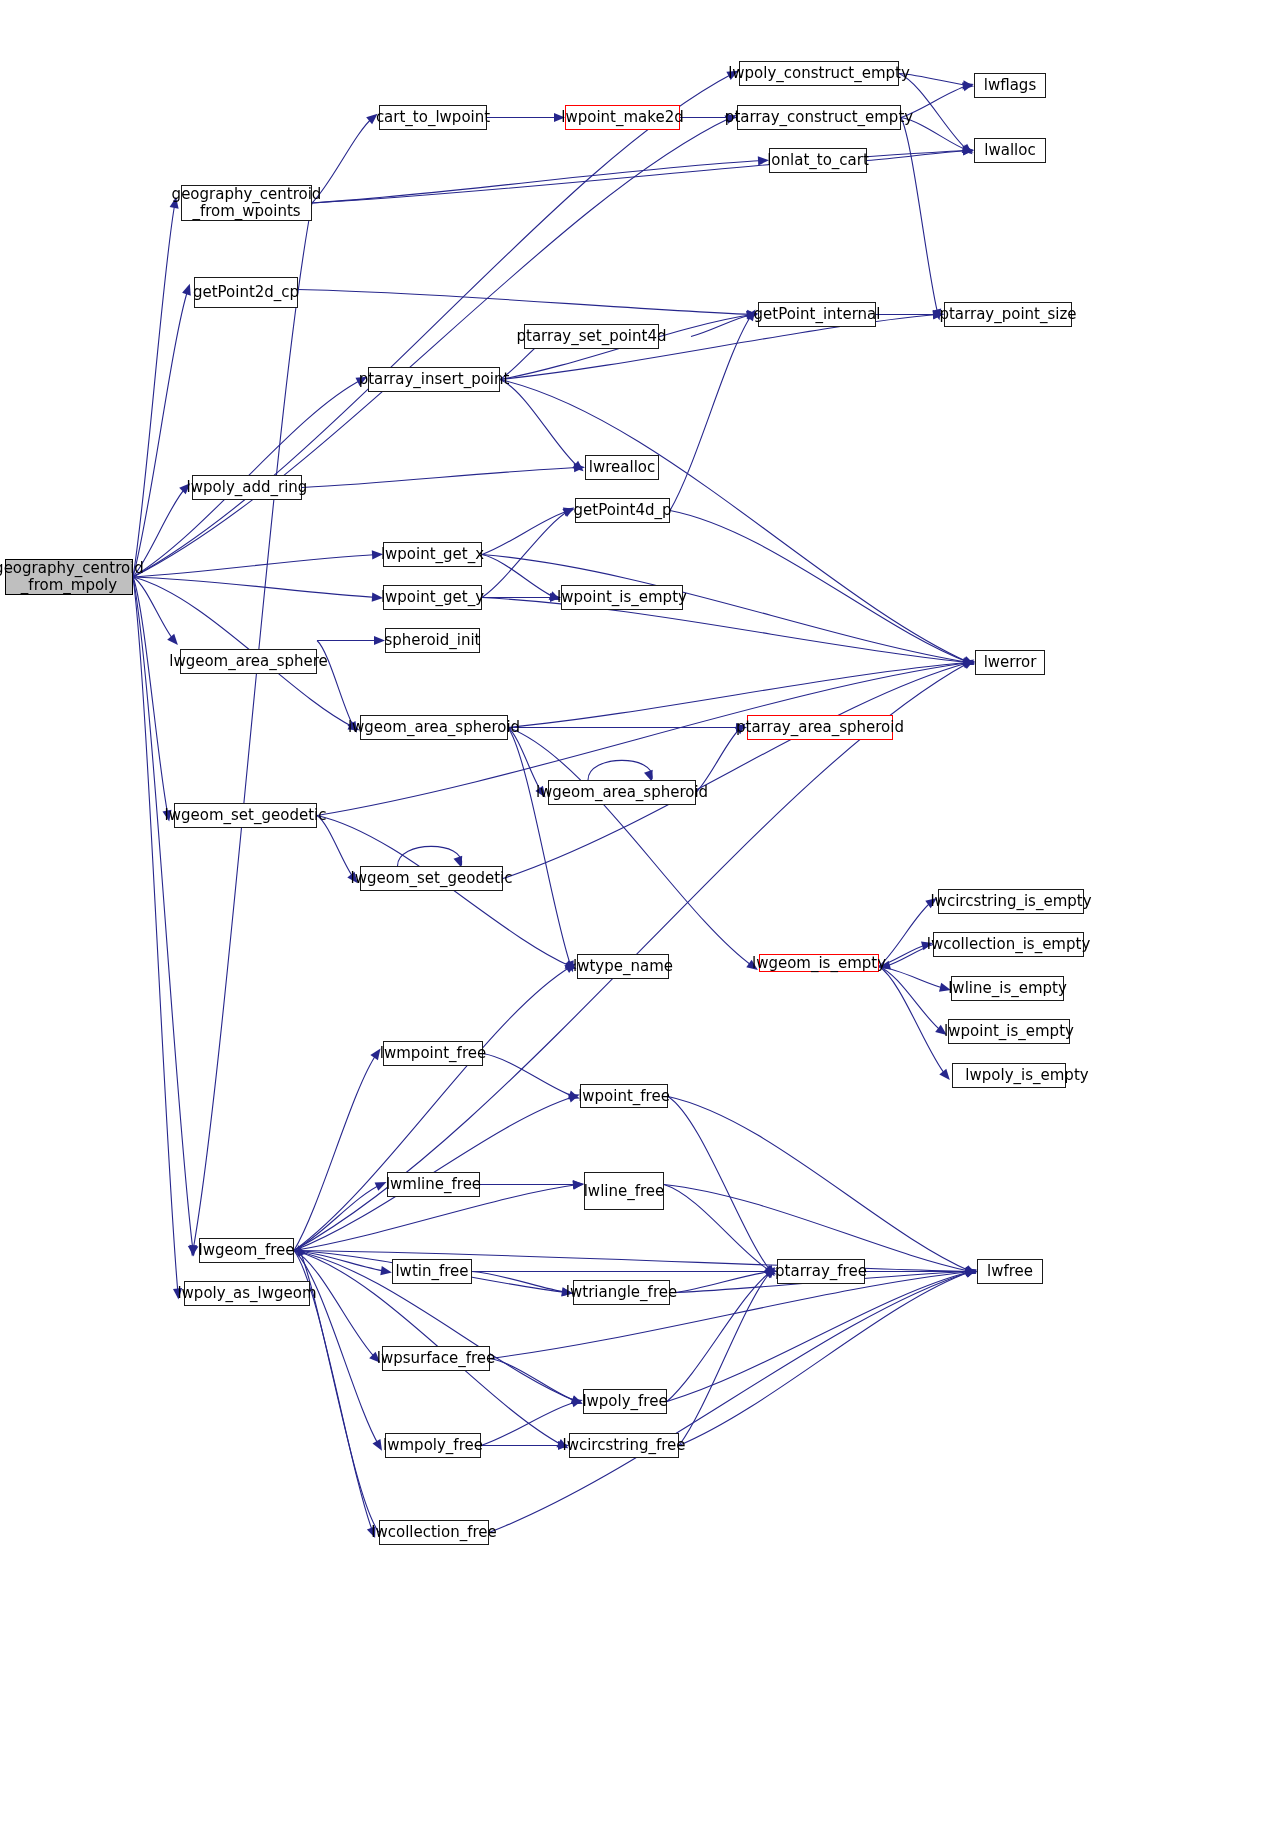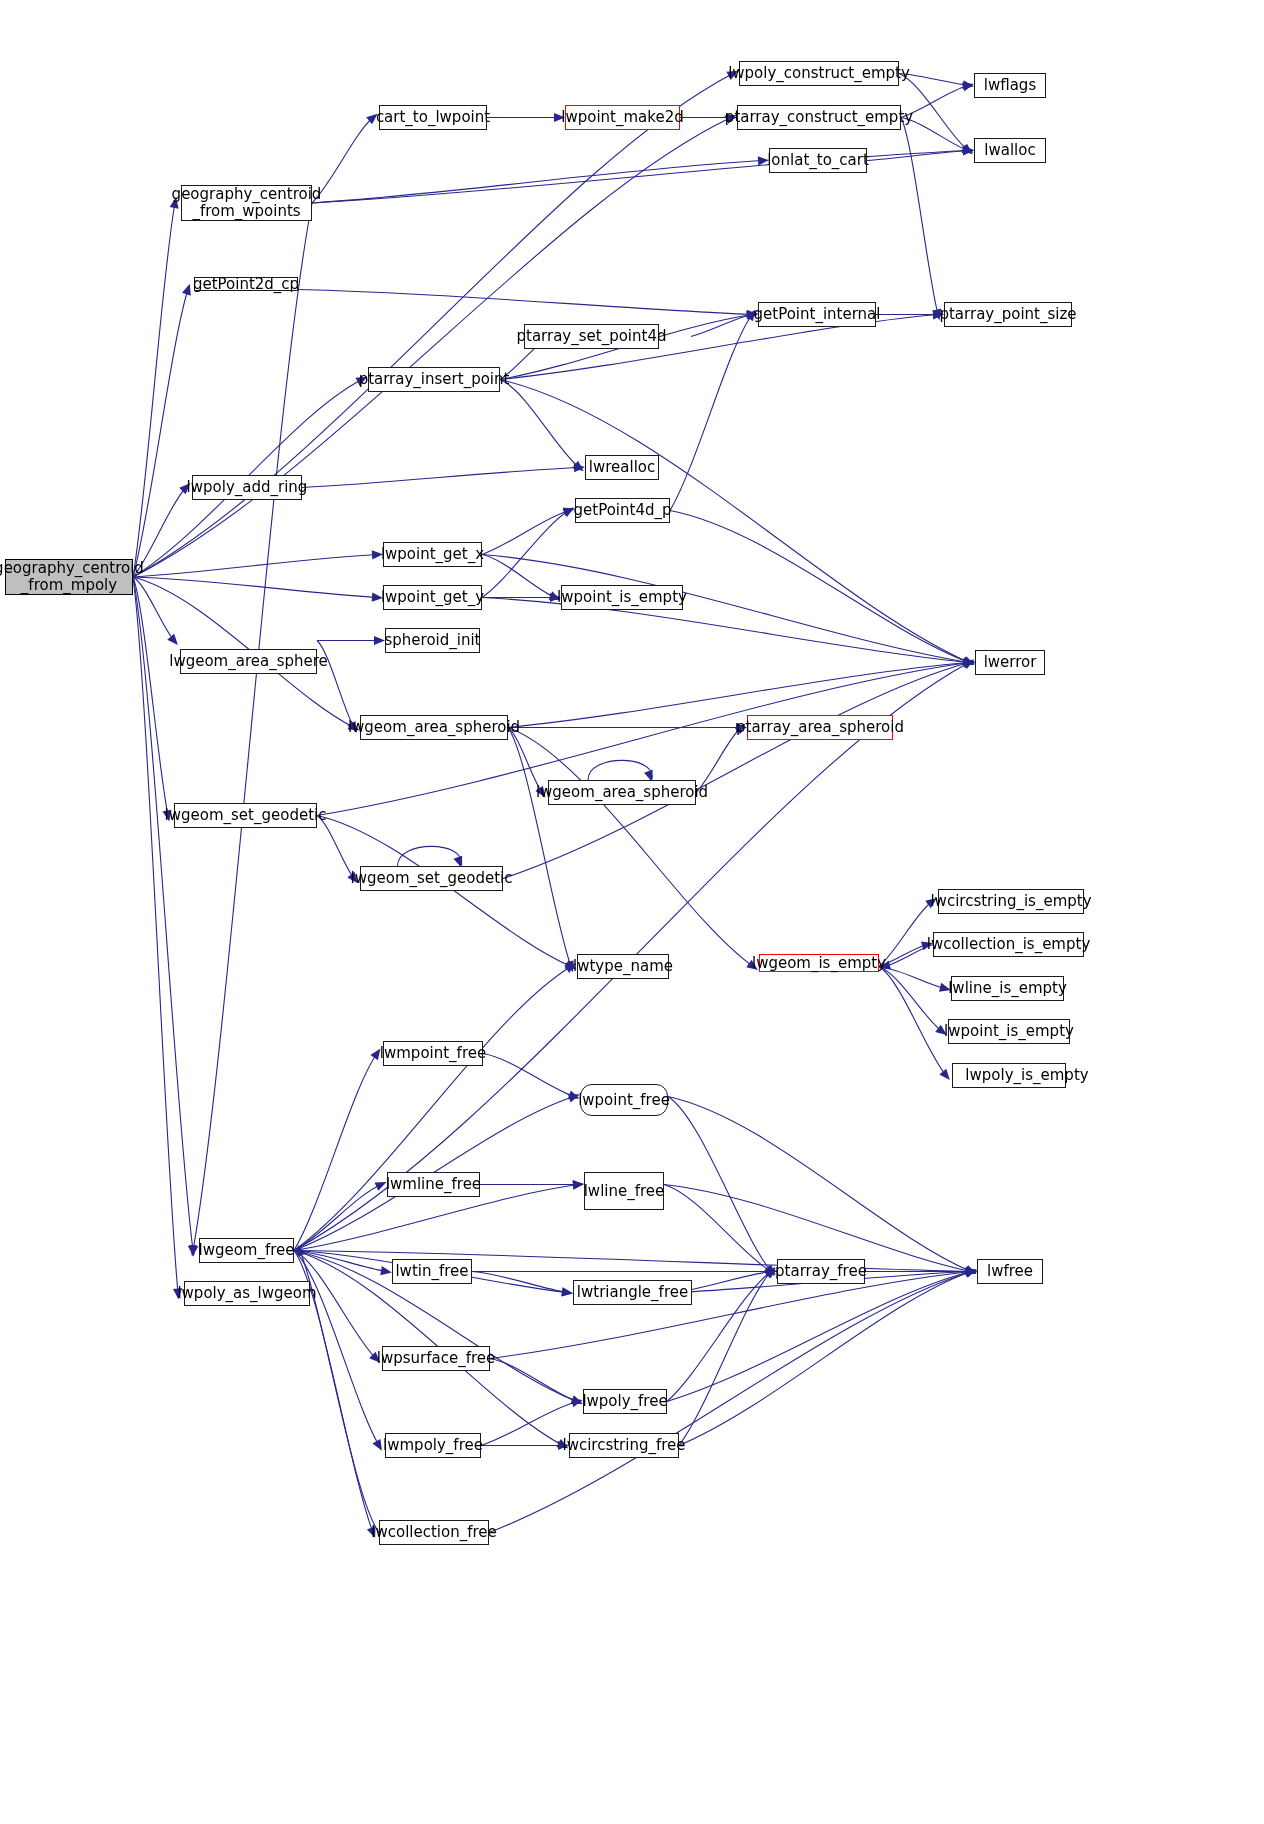--- a/index.html
+++ b/index.html
@@ -232,21 +232,21 @@
 _from_mpoly</span></div>
       <div class="node" style="left: 181px; top: 185px; width: 131px; height: 36px;"><span>geography_centroid
 _from_wpoints</span></div>
       <div class="node" style="left: 379px; top: 105px; width: 108px; height: 25px;"><span>cart_to_lwpoint</span></div>
       <div class="node red" style="left: 565px; top: 105px; width: 115px; height: 25px;"><span>lwpoint_make2d</span></div>
       <div class="node" style="left: 737px; top: 105px; width: 164px; height: 25px;"><span>ptarray_construct_empty</span></div>
       <div class="node" style="left: 739px; top: 61px; width: 160px; height: 25px;"><span>lwpoly_construct_empty</span></div>
       <div class="node" style="left: 974px; top: 73px; width: 72px; height: 25px;"><span>lwflags</span></div>
       <div class="node" style="left: 974px; top: 138px; width: 72px; height: 25px;"><span>lwalloc</span></div>
       <div class="node" style="left: 769px; top: 148px; width: 98px; height: 25px;"><span>lonlat_to_cart</span></div>
-      <div class="node" style="left: 194px; top: 277px; width: 104px; height: 14px;"><span>getPoint2d_cp</span></div>
+      <div class="node" style="left: 194px; top: 277px; width: 104px; height: 31px;"><span>getPoint2d_cp</span></div>
       <div class="node" style="left: 758px; top: 302px; width: 118px; height: 25px;"><span>getPoint_internal</span></div>
       <div class="node" style="left: 944px; top: 302px; width: 128px; height: 25px;"><span>ptarray_point_size</span></div>
       <div class="node" style="left: 524px; top: 324px; width: 135px; height: 25px;"><span>ptarray_set_point4d</span></div>
       <div class="node" style="left: 368px; top: 367px; width: 132px; height: 25px;"><span>ptarray_insert_point</span></div>
       <div class="node" style="left: 585px; top: 455px; width: 74px; height: 25px;"><span>lwrealloc</span></div>
       <div class="node" style="left: 192px; top: 475px; width: 110px; height: 25px;"><span>lwpoly_add_ring</span></div>
       <div class="node" style="left: 575px; top: 498px; width: 95px; height: 25px;"><span>getPoint4d_p</span></div>
       <div class="node" style="left: 383px; top: 542px; width: 99px; height: 25px;"><span>lwpoint_get_x</span></div>
       <div class="node" style="left: 383px; top: 585px; width: 99px; height: 25px;"><span>lwpoint_get_y</span></div>
       <div class="node" style="left: 561px; top: 585px; width: 122px; height: 25px;"><span>lwpoint_is_empty</span></div>
@@ -259,26 +259,26 @@
       <div class="node" style="left: 174px; top: 803px; width: 143px; height: 25px;"><span>lwgeom_set_geodetic</span></div>
       <div class="node" style="left: 360px; top: 866px; width: 143px; height: 25px;"><span>lwgeom_set_geodetic</span></div>
       <div class="node" style="left: 938px; top: 889px; width: 146px; height: 25px;"><span>lwcircstring_is_empty</span></div>
       <div class="node" style="left: 933px; top: 932px; width: 151px; height: 25px;"><span>lwcollection_is_empty</span></div>
       <div class="node red" style="left: 759px; top: 954px; width: 120px; height: 18px;"><span>lwgeom_is_empty</span></div>
       <div class="node" style="left: 577px; top: 954px; width: 92px; height: 25px;"><span>lwtype_name</span></div>
       <div class="node" style="left: 951px; top: 976px; width: 113px; height: 25px;"><span>lwline_is_empty</span></div>
       <div class="node" style="left: 948px; top: 1019px; width: 122px; height: 25px;"><span>lwpoint_is_empty</span></div>
       <div class="node" style="left: 952px; top: 1063px; width: 114px; height: 25px; padding-left: 36px;"><span>lwpoly_is_empty</span></div>
       <div class="node" style="left: 383px; top: 1041px; width: 100px; height: 25px;"><span>lwmpoint_free</span></div>
-      <div class="node" style="left: 580px; top: 1084px; width: 88px; height: 32px; border-radius: 12px;"><span>lwpoint_free</span></div>
+      <div class="node" style="left: 580px; top: 1084px; width: 88px; height: 24px;"><span>lwpoint_free</span></div>
       <div class="node" style="left: 387px; top: 1172px; width: 93px; height: 25px;"><span>lwmline_free</span></div>
       <div class="node" style="left: 584px; top: 1172px; width: 80px; height: 38px; align-items: center;"><span>lwline_free</span></div>
       <div class="node" style="left: 199px; top: 1238px; width: 95px; height: 25px;"><span>lwgeom_free</span></div>
       <div class="node" style="left: 392px; top: 1259px; width: 80px; height: 25px;"><span>lwtin_free</span></div>
-      <div class="node" style="left: 573px; top: 1280px; width: 119px; height: 25px;"><span>lwtriangle_free</span></div>
+      <div class="node" style="left: 573px; top: 1280px; width: 97px; height: 25px;"><span>lwtriangle_free</span></div>
       <div class="node" style="left: 777px; top: 1259px; width: 88px; height: 25px;"><span>ptarray_free</span></div>
       <div class="node" style="left: 977px; top: 1259px; width: 66px; height: 25px;"><span>lwfree</span></div>
       <div class="node" style="left: 184px; top: 1281px; width: 126px; height: 25px;"><span>lwpoly_as_lwgeom</span></div>
       <div class="node" style="left: 382px; top: 1346px; width: 108px; height: 25px;"><span>lwpsurface_free</span></div>
       <div class="node" style="left: 583px; top: 1389px; width: 84px; height: 25px;"><span>lwpoly_free</span></div>
       <div class="node" style="left: 385px; top: 1433px; width: 96px; height: 25px;"><span>lwmpoly_free</span></div>
       <div class="node" style="left: 569px; top: 1433px; width: 110px; height: 25px;"><span>lwcircstring_free</span></div>
       <div class="node" style="left: 379px; top: 1520px; width: 110px; height: 25px;"><span>lwcollection_free</span></div>
     </div>
 </div>

